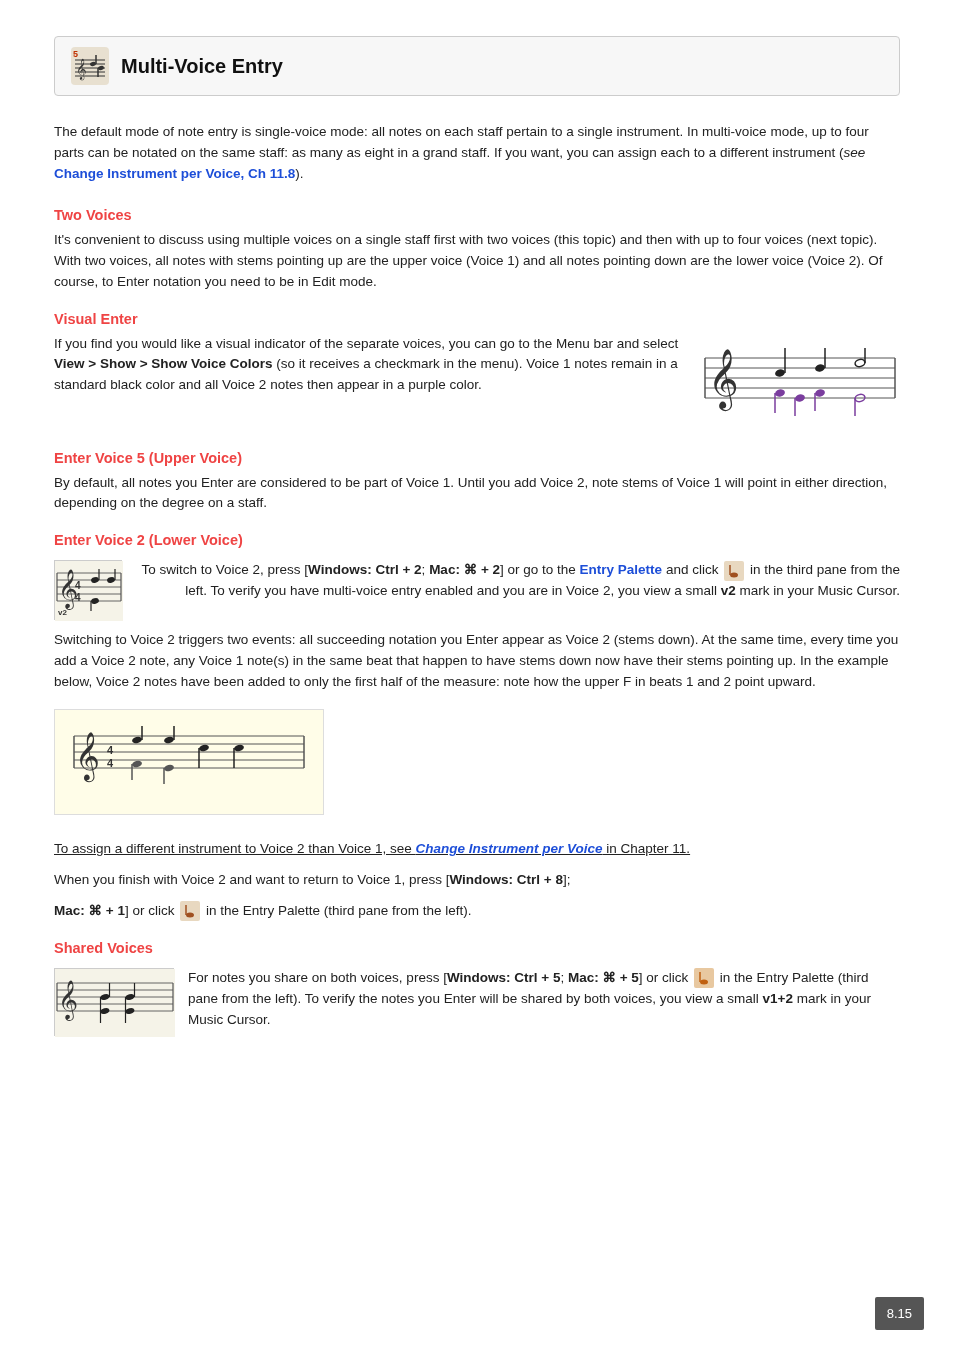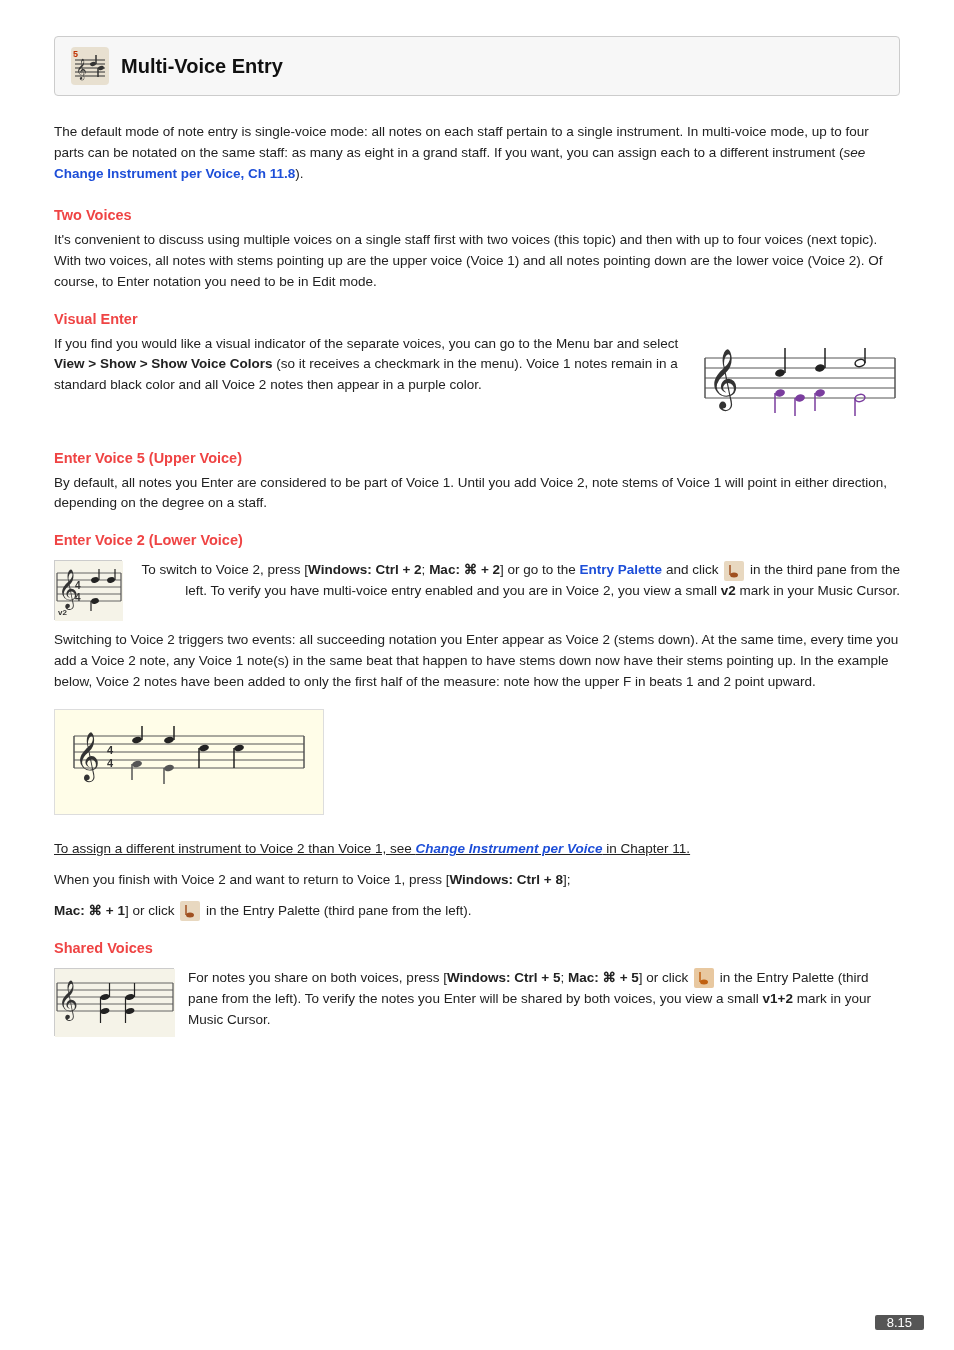--- a/index.html
+++ b/index.html
@@ -92,21 +92,21 @@
       display: inline-block;
       padding: 8px 14px;
       margin: 6px 0 14px 0;
     }
     .page-number {
       position: absolute;
       bottom: 20px;
       right: 30px;
       background: #555;
       color: #fff;
-      padding: 0 12px;
+      padding: 9px 12px;
       font-size: 13px;
       border-radius: 2px;
     }
     .shared-block {
       display: flex;
       gap: 14px;
       align-items: flex-start;
       margin: 12px 0 10px 0;
     }
     .shared-block .thumb {

